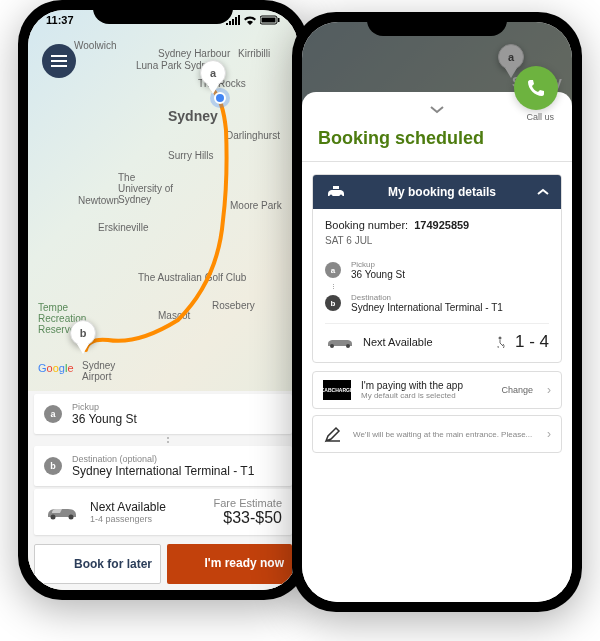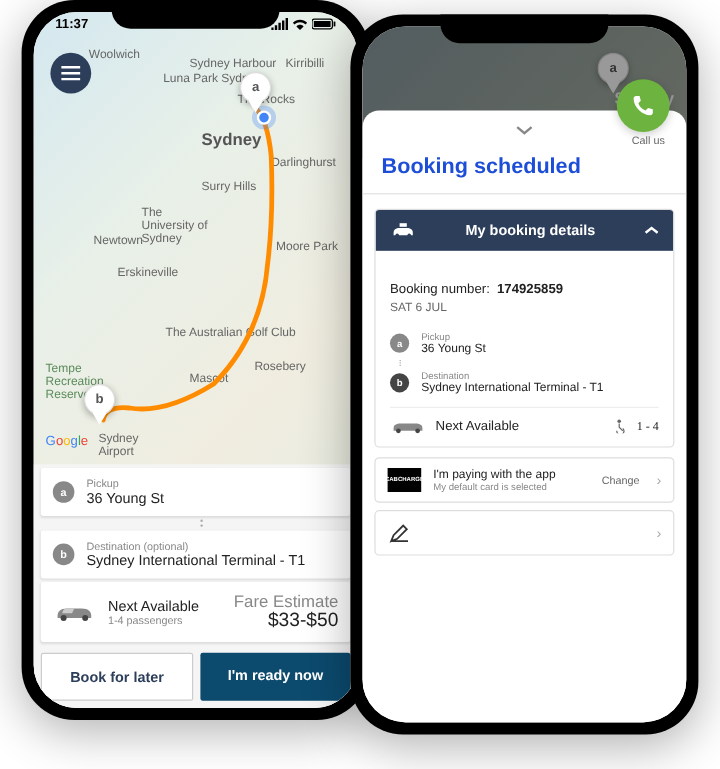--- a/index.html
+++ b/index.html
@@ -31,58 +31,58 @@
     .loc-marker { width: 18px; height: 18px; background: #888; color: #fff; border-radius: 50%; display: flex; align-items: center; justify-content: center; font-size: 9px; font-weight: 600; flex-shrink: 0; }
     .loc-text { flex: 1; }
     .loc-label { font-size: 9px; color: #888; }
     .loc-value { font-size: 12px; color: #222; }
     .car-row { background: #fff; margin: 3px 6px; padding: 8px 10px; display: flex; align-items: center; gap: 10px; border-radius: 2px; box-shadow: 0 1px 2px rgba(0,0,0,0.1); }
     .car-icon { width: 36px; height: 18px; flex-shrink: 0; }
     .car-mid { flex: 1; }
     .car-title { font-size: 12px; color: #222; }
     .car-sub { font-size: 9px; color: #888; }
     .fare { text-align: right; }
-    .fare-label { font-size: 14px; color: #888; }
+    .fare-label { font-size: 11px; color: #888; }
     .fare-value { font-size: 16px; color: #222; }
     .action-row { display: flex; gap: 6px; padding: 6px; }
-    .btn { flex: 1; padding: 12px 8px; font-size: 12px; font-weight: 600; text-align: center; border-radius: 2px; }
+    .btn { flex: 1; padding: 12px 8px; font-size: 12px; font-weight: 600; text-align: right; border-radius: 2px; }
     .btn-secondary { background: #fff; color: #2c3e5a; border: 1px solid #ccc; }
-    .btn-primary { background: #0c4a6e; color: #fff; }
+    .btn-primary { background: #c2410c; color: #fff; }
     .dots-connector { display: flex; flex-direction: column; align-items: center; margin: 0 6px 0 15px; gap: 2px; }
     .dot { width: 2px; height: 2px; background: #aaa; border-radius: 50%; }
     
     
     .phone-right .status-bar { color: #fff; }
     .dim-map { position: absolute; inset: 0; height: 110px; background: linear-gradient(135deg, #8a9aa0 0%, #a8b0a0 100%); filter: brightness(0.6); }
     .dim-map .map-city { color: #fff; }
     .sheet-top { position: absolute; top: 70px; left: 0; right: 0; bottom: 0; background: #fff; border-radius: 14px 14px 0 0; padding-top: 6px; }
     .handle-area { text-align: center; padding: 2px 0 6px; }
     .handle { display: inline-block; width: 14px; height: 8px; }
     .call-btn { position: absolute; top: -26px; right: 14px; width: 44px; height: 44px; background: #6db33f; border-radius: 50%; display: flex; align-items: center; justify-content: center; box-shadow: 0 2px 8px rgba(0,0,0,0.2); }
     .call-label { position: absolute; top: 20px; right: 18px; font-size: 9px; color: #666; }
-    .heading { font-size: 18px; font-weight: 700; color: #1d4ed8; padding: 4px 16px 12px; }
+    .heading { font-size: 18px; font-weight: 700; color: #4d7c0f; padding: 4px 16px 12px; }
     .divider { height: 1px; background: #e0e0e0; margin: 0 0 12px; }
     .thanks { font-size: 11px; color: #444; padding: 0 16px 12px; line-height: 1.4; }
     .thanks b { font-weight: 700; }
     
     .details-card { margin: 0 10px 8px; border: 1px solid #ddd; border-radius: 4px; overflow: hidden; }
     .details-header { background: #2c3e5a; color: #fff; padding: 10px 12px; display: flex; align-items: center; gap: 10px; font-size: 12px; font-weight: 600; }
     .details-header .title { flex: 1; text-align: center; }
-    .details-body { padding: 10px 12px; margin-top: 16px; }
+    .details-body { padding: 10px 12px; }
     .booking-num { font-size: 11px; color: #222; margin-bottom: 4px; }
     .booking-num .num { font-weight: 700; margin-left: 6px; }
     .time { font-size: 26px; font-weight: 700; color: #222; }
     .date { font-size: 10px; color: #666; margin-bottom: 10px; }
     .detail-loc { display: flex; align-items: center; gap: 10px; padding: 4px 0; }
     .detail-loc .marker { width: 16px; height: 16px; background: #888; color: #fff; border-radius: 50%; display: flex; align-items: center; justify-content: center; font-size: 8px; font-weight: 600; }
     .detail-loc-text .lbl { font-size: 8px; color: #888; }
     .detail-loc-text .val { font-size: 10px; color: #222; }
     .detail-car { display: flex; align-items: center; gap: 8px; padding: 8px 0 0; border-top: 1px solid #eee; margin-top: 6px; }
     .detail-car .nm { font-size: 11px; color: #222; flex: 1; }
-    .detail-car .ct { font-size: 10px; color: #222; font-family: Liberation Serif, serif; }
+    .detail-car .ct { font-size: 17px; color: #222; }
     .wheelchair { width: 12px; height: 12px; }
     
     .info-row { margin: 0 10px 6px; border: 1px solid #ddd; border-radius: 4px; padding: 8px 10px; display: flex; align-items: center; gap: 10px; }
     .info-icon { width: 28px; height: 20px; background: #000; color: #fff; font-size: 5px; display: flex; align-items: center; justify-content: center; font-weight: 700; flex-shrink: 0; }
     .pen-icon { width: 20px; height: 20px; flex-shrink: 0; }
     .info-text { flex: 1; overflow: hidden; }
     .info-title { font-size: 10px; color: #222; }
     .info-sub { font-size: 8px; color: #888; white-space: nowrap; overflow: hidden; text-overflow: ellipsis; }
     .change { font-size: 9px; color: #666; margin-right: 4px; }
     .chev { color: #aaa; font-size: 12px; }
@@ -288,18 +288,19 @@
         </div>
         <span class="change">Change</span>
         <span class="chev">›</span>
       </div>
 
       <div class="info-row">
         <svg class="pen-icon" viewBox="0 0 20 20">
             <path d="M3 17l2-5 8-8 3 3-8 8-5 2z M3 17h14" stroke="#333" stroke-width="1.5" fill="none"></path>
           </svg>
         <div class="info-text">
+          <div class="info-sub">We'll will be waiting at the main entrance. Please...</div>
         </div>
         <span class="chev">›</span>
       </div>
     </div>
   </div>
 </div>
 
 </body></html>

